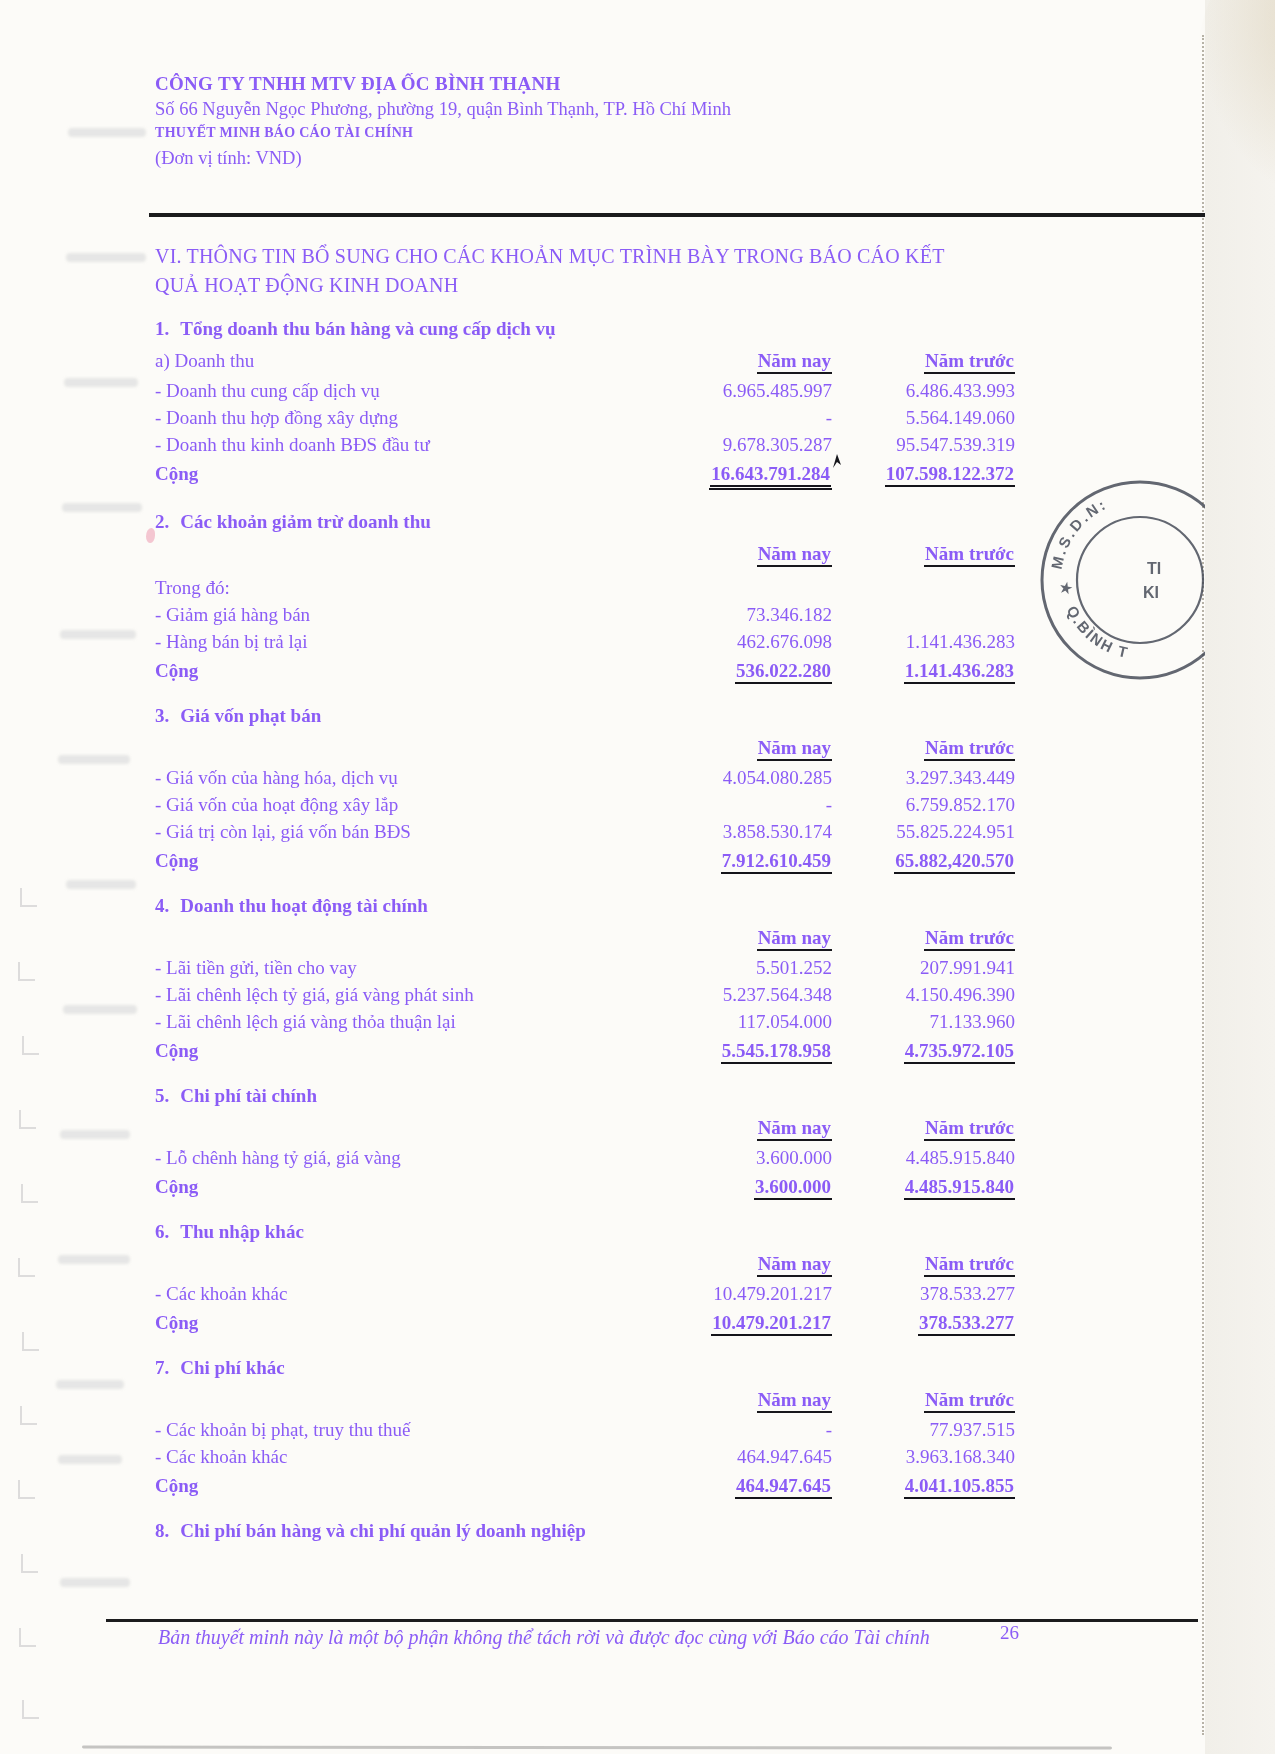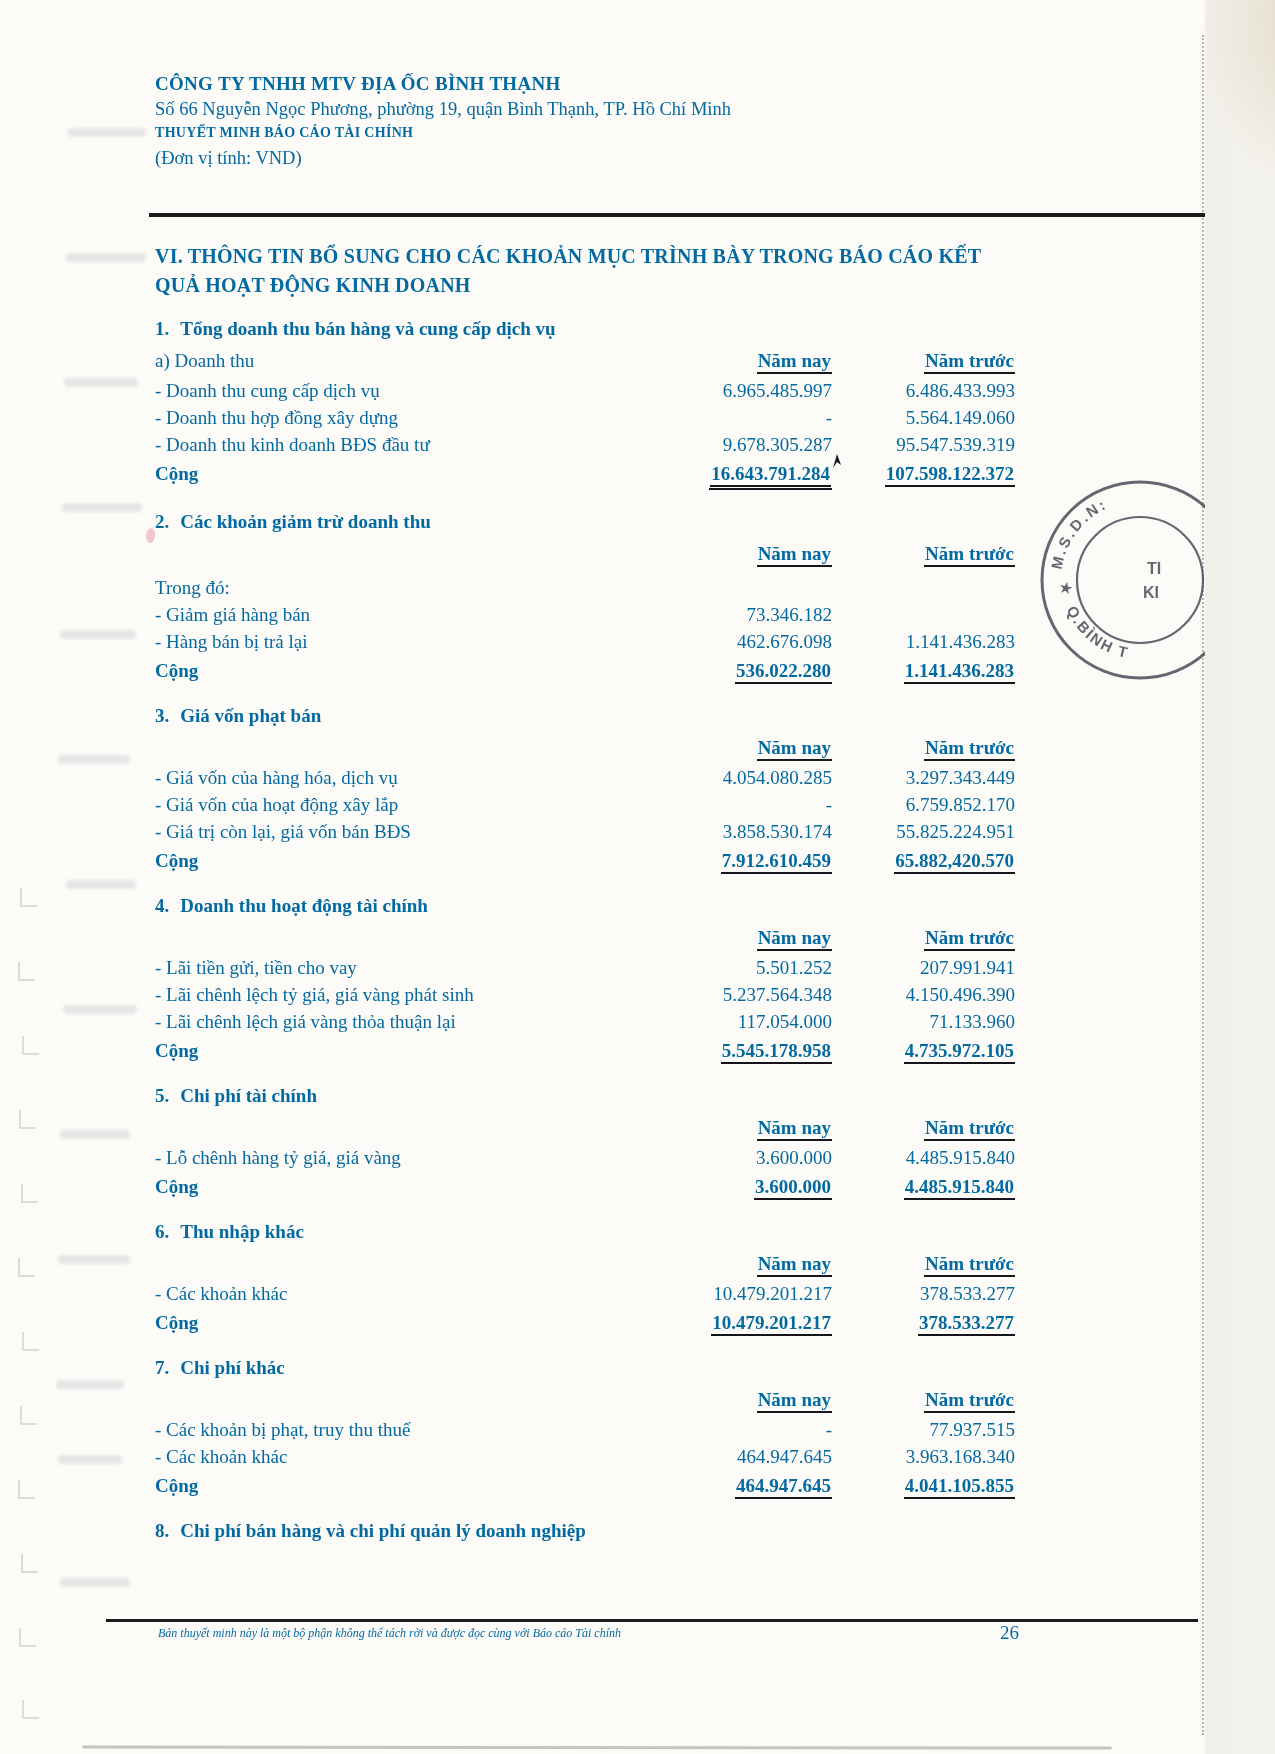--- a/index.html
+++ b/index.html
@@ -1,20 +1,20 @@
 <!DOCTYPE html>
 <html><head>
 <meta charset="utf-8">
 <style>
   html,body{margin:0;padding:0;background:#e9e7e2;}
   .page{
     position:relative; width:1275px; height:1754px;
     background:#fcfbf8; overflow:hidden;
     font-family:"Liberation Serif","DejaVu Serif",serif;
-    color:#0369a1;
+    color:#8b5cf6;
   }
   
   .right-strip{position:absolute; left:1205px; top:0; width:70px; height:1754px;
     background:linear-gradient(90deg,#f1efe9,#f5f3ee); }
   .corner-blob{position:absolute; left:1196px; top:-60px; width:180px; height:260px;
     background:radial-gradient(ellipse at 70% 30%, rgba(214,201,172,.65), rgba(214,201,172,0) 70%);
     border-radius:50%;}
   .paper-edge{position:absolute; left:1202px; top:35px; height:1700px; width:0;
     border-left:2px dotted rgba(125,118,100,.55);}
   .bottom-shadow{position:absolute; left:82px; top:1746px; width:1030px; height:3px;
@@ -30,41 +30,41 @@
   .header{position:absolute; left:155px; top:72px; width:900px; line-height:24.5px;}
   .h-company{font-size:19px; font-weight:700; letter-spacing:.3px;}
   .h-address{font-size:18.5px;}
   .h-doctitle{font-size:14px; font-weight:700; letter-spacing:.3px;}
   .h-period{font-size:18.5px;}
   .h-unit{font-size:18.5px;}
   .rule{position:absolute; left:149px; top:213px; width:1056px; height:3.5px; background:#1b1b1d;}
 
   
   .content{position:absolute; left:155px; top:242px; width:860px;}
-  .vi-title{font-size:20px; font-weight:700; line-height:29px; letter-spacing:.2px;}
+  .vi-title{font-size:20px; font-weight:400; line-height:29px; letter-spacing:.2px;}
   .sec-head{display:flex; font-size:19px; font-weight:700; margin-top:18px; line-height:27px;}
   .sec-head .num{margin-right:11px;}
   .sec-head.first{margin-top:15px;}
   .row{display:flex; font-size:19px; line-height:27px;}
   .lbl{flex:1;}
   .c1{width:175px; text-align:right;}
   .c2{width:183px; text-align:right;}
   .colhead-row{margin:5px 0 3px;}
   .colhead-row .c1 span,.colhead-row .c2 span{
     font-weight:700; border-bottom:2.5px solid #17171c; padding:0 1px 1px;}
   .note-row{margin-top:7px;}
   .total-row{margin-top:2px; font-weight:700;}
   .total-row .c1 span,.total-row .c2 span{
     border-bottom:2.5px solid #14141a; padding:0 1px 1px; position:relative;text-align:right;}
   .tickwrap{position:relative; display:inline-block;}
   .tick{position:absolute; right:-11px; top:-6px;}
 
   
   .footer-line{position:absolute; left:106px; top:1619px; width:1092px; height:3px; background:#1c1c1e;}
-  .footer-note{position:absolute; left:158px; top:1626px; font-size:12px; font-style:italic;font-family:Liberation Serif, serif;}
+  .footer-note{position:absolute; left:158px; top:1626px; font-size:20px; font-style:italic;font-family:Liberation Serif, serif;}
   .page-num{position:absolute; left:1000px; top:1622px; font-size:19px;text-align:right;}
 
   
   .stamp{position:absolute; left:1025px; top:452px; width:180px; height:248px; opacity:.8;}
 </style>
 </head>
 <body>
 
 <div class="page">
 

